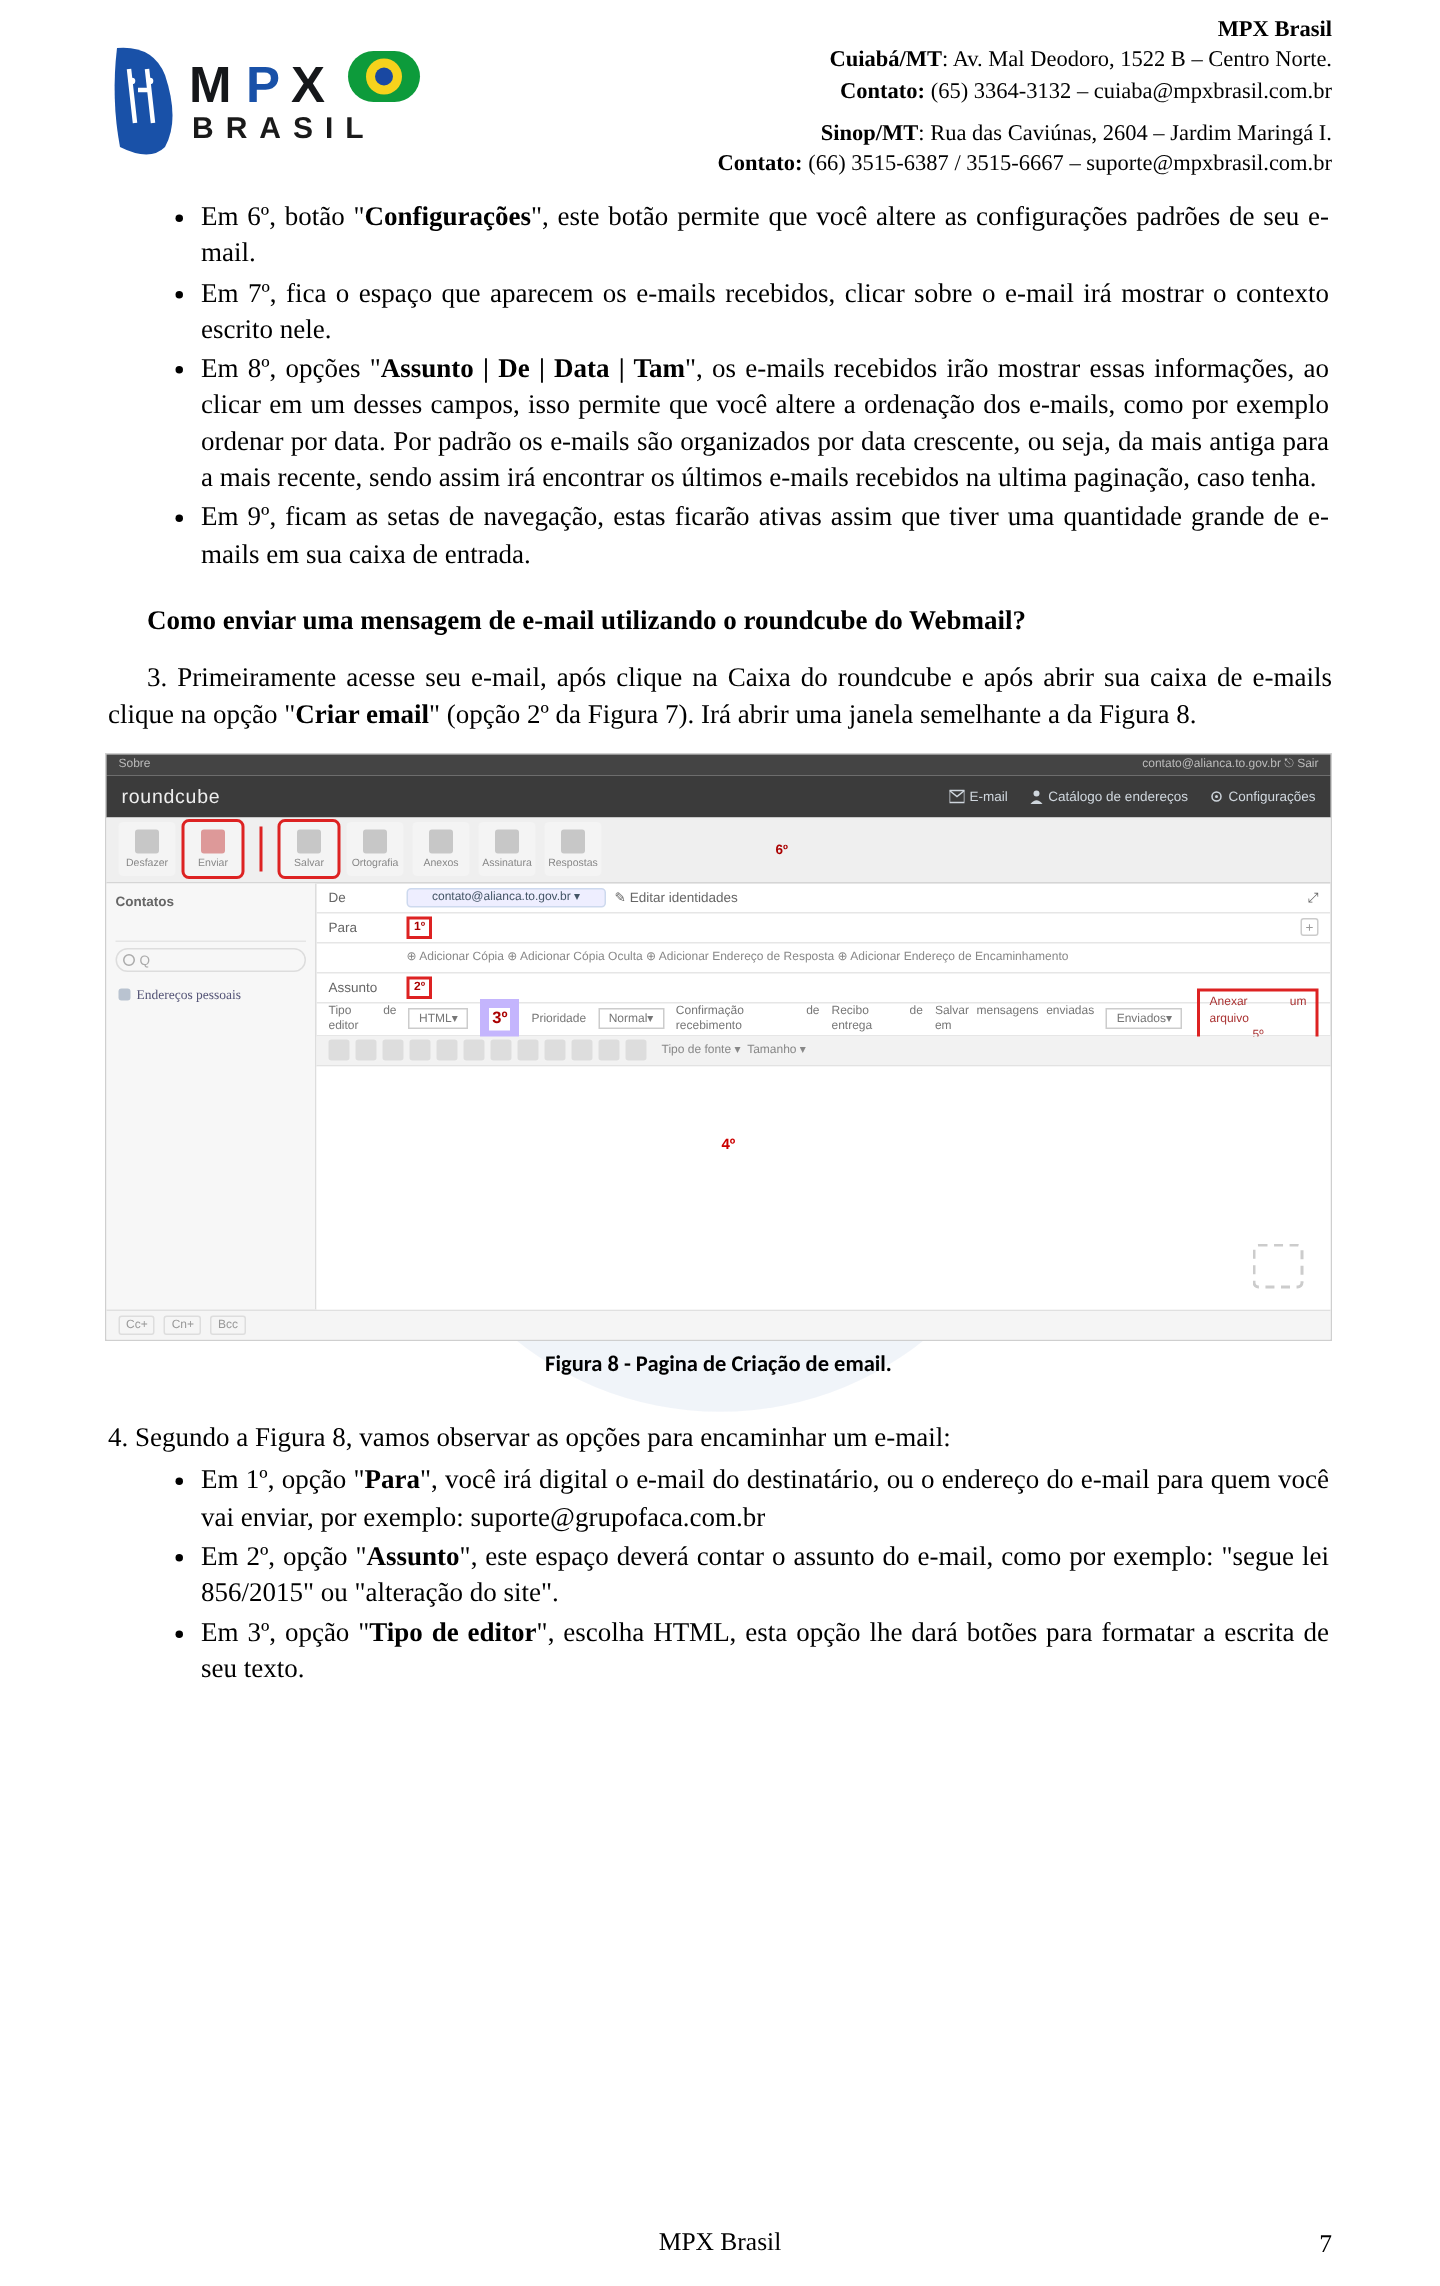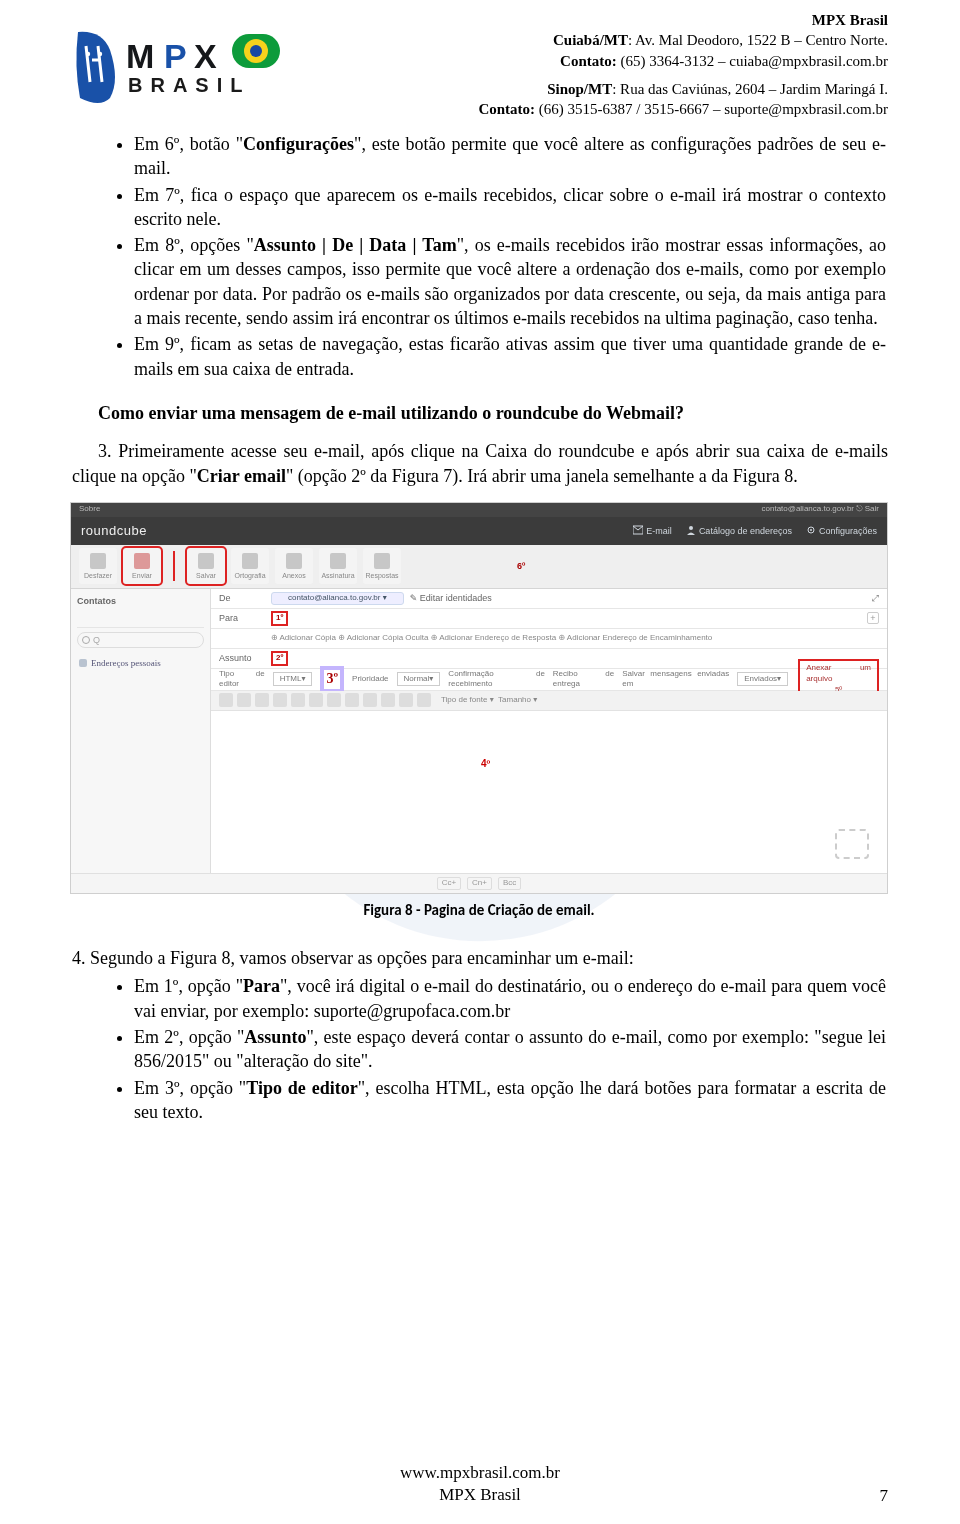--- a/index.html
+++ b/index.html
@@ -57,21 +57,21 @@
     color: #555;
     display: flex; flex-direction: column;
   }
   .fig .bar-top { height: 14px; background: #444; color:#bbb; display:flex; justify-content:space-between; align-items:center; padding:0 8px; font-size:8px;}
   .fig .bar-brand {
     height: 28px; background: #3b3b3b; color:#eee;
     display:flex; justify-content:space-between; align-items:center; padding:0 10px;
   }
   .fig .bar-brand .brand { font-family: Arial; font-size:13px; letter-spacing:0.5px; }
   .fig .bar-brand .tabs { display:flex; gap:14px; font-size:9px; color:#cfd6dd; align-items:center;}
-  .fig .bar-brand .tabs span { display:flex; align-items:flex-start; gap:3px; }
+  .fig .bar-brand .tabs span { display:flex; align-items:center; gap:3px; }
   .fig .bar-brand .tabs .icon-sm { width:10px;height:10px; }
   .fig .tb {
     height: 44px; background:#efefef; border-bottom:1px solid #d5d5d5;
     display:flex; align-items:center; padding:0 8px; gap:6px;
   }
   .fig .tb .tbbtn {
     width:38px; height:36px; background:#f4f4f4;
     display:flex; flex-direction:column; align-items:center; justify-content:center;
     border-radius:3px; color:#888; font-size:7px; gap:2px;
   }
@@ -92,32 +92,32 @@
     display:flex; align-items:center; border-bottom:1px solid #e6e6e6;
     padding:2px 8px; height:20px; gap:6px; font-size:9px; color:#666;
   }
   .fig .frow .lbl { width:46px; color:#666; }
   .fig .frow .plus { width:12px;height:12px;border:1px solid #ccc;border-radius:2px;display:flex;align-items:center;justify-content:center;color:#999;font-size:9px;}
   .fig .frow .val { flex:1; }
   .fig .frow .rb { border:2px solid #d22; padding:0 3px; font-size:8px; color:#a00; font-weight:bold; }
   .fig .frow .chip { background:#eef; border:1px solid #cdd9ee; border-radius:3px; padding:0 16px; font-size:8px; color:#456;}
   .fig .opts2 { height:22px; border-bottom:1px solid #e6e6e6; display:flex; align-items:center; padding:0 8px; gap:10px; font-size:8px; color:#777; justify-content:space-between;}
   .fig .opts2 .left{display:flex;align-items:center;gap:8px;}
-  .fig .opts2 .rb3 { border:4px solid #c4b5fd; padding:0 2px; font-size:14px; color:#a00; font-weight:bold;font-family:Liberation Serif, serif;}
+  .fig .opts2 .rb3 { border:6px solid #c4b5fd; padding:0 2px; font-size:11px; color:#a00; font-weight:bold;}
   .fig .opts2 .sel{border:1px solid #ccc;background:#fff;padding:0 6px;height:14px;display:flex;align-items:center;}
   .fig .opts2 .attach { border:2px solid #d22; padding:2px 6px; font-size:8px; color:#a33; display:flex; flex-direction:column; align-items:center;}
   .fig .editor-tb {
     height:20px; background:#f2f2f2; border-bottom:1px solid #e2e2e2;
     display:flex; align-items:center; padding:0 8px; gap:4px;
   }
   .fig .editor-tb .eb { width:14px; height:14px; background:#ddd; border-radius:2px; }
   .fig .canvas { flex:1; position:relative; background:#fff; }
   .fig .canvas .m4 { position:absolute; left:270px; top:46px; color:#c00; font-weight:bold; font-size:10px;}
   .fig .canvas .drop { position:absolute; right:18px; bottom:14px; width:34px;height:30px; border:2px dashed #ccc; border-radius:4px;}
-  .fig .fbar { height:20px; border-top:1px solid #e0e0e0; background:#f5f5f5; display:flex; align-items:center; padding:0 8px; gap:6px; color:#999;justify-content:center;}
+  .fig .fbar { height:20px; border-top:1px solid #e0e0e0; background:#f5f5f5; display:flex; align-items:center; padding:0 8px; gap:6px; color:#999;}
   .fig .fbar .fb { border:1px solid #ddd; padding:0 4px; border-radius:2px; font-size:8px;}
   .caption {
     text-align:center; font-family: Calibri, Arial, sans-serif; font-weight:bold;
     font-size:15px; margin:6px 0 26px 0; color:#000;
   }
 
   .para4 { margin: 0 0 4px 0; }
   .footer {
     position:absolute; bottom:18px; left:0; right:0;
     text-align:center; font-size:17px; line-height:1.3;
@@ -345,16 +345,15 @@
       </li>
       <li>
         <span>Em 3º, opção </span><span class="q">"</span><span class="bold">Tipo de editor</span><span class="q">"</span><span>, escolha HTML, esta opção lhe dará botões para formatar a escrita de seu texto.</span>
       </li>
     </ul>
   </div>
 
 </div>
 
 <div class="footer">
-  <div>www.mpxbrasil.com.br</div>
   <div>MPX Brasil</div>
 </div>
 <div class="pageno">7</div>
 
 </body></html>

